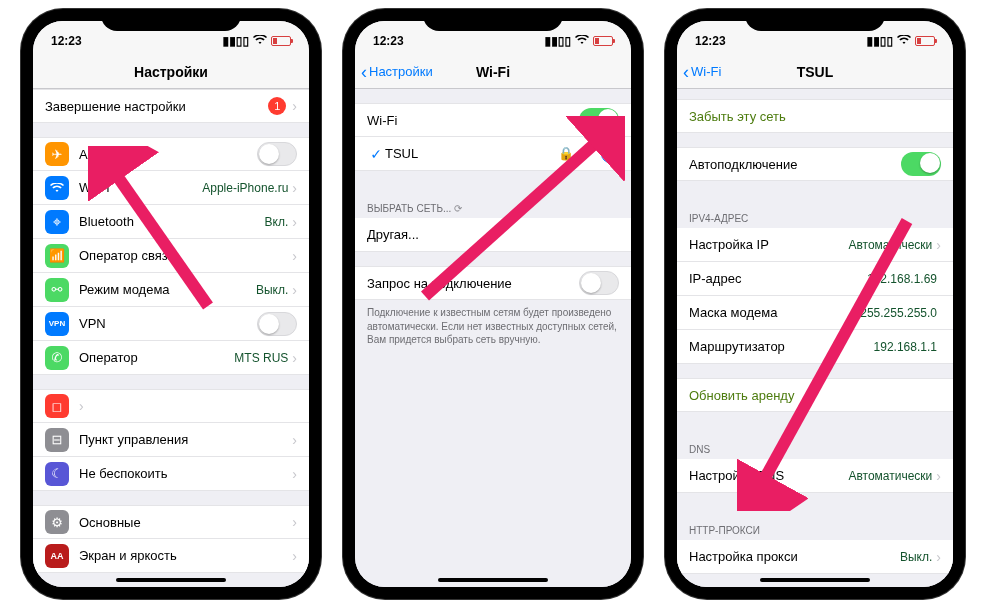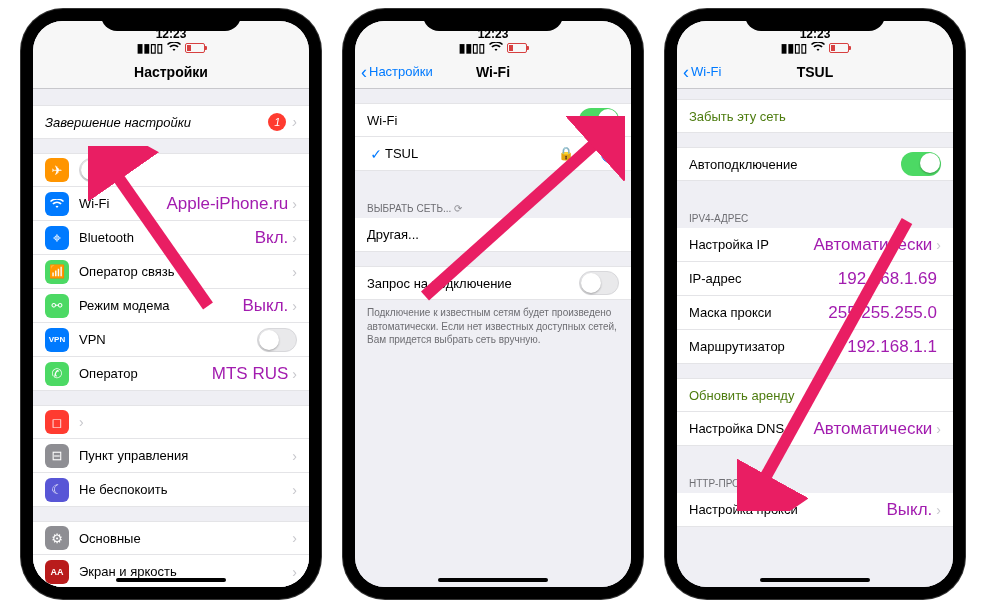--- a/index.html
+++ b/index.html
@@ -43,21 +43,20 @@
   }
   .statusbar {
     height: 34px;
     display: flex;
     justify-content: space-between;
     align-items: center;
     padding: 6px 18px 0;
     font-size: 12px;
     font-weight: 600;
     background: #f7f7f7;
-    flex-direction: column;
   }
   .status-right { display: flex; gap: 4px; align-items: center; }
   .signal-icon, .wifi-status-icon, .battery-icon { display: inline-block; }
   .battery-icon {
     width: 20px; height: 10px;
     border: 1px solid #d74040;
     border-radius: 2px;
     position: relative;
   }
   .battery-icon::after {
@@ -85,34 +84,34 @@
     color: #007aff; font-size: 13px;
   }
   .nav-back .chev { font-size: 18px; margin-right: 2px; line-height: 1; }
   .content {
     position: absolute;
     top: 68px; bottom: 0; left: 0; right: 0;
     overflow: hidden;
     background: #efeff4;
   }
   .group { margin-top: 14px; }
-  .group.first { margin-top: 16px; font-style: italic; }
+  .group.first { margin-top: 0; }
   .row {
     background: #fff;
     height: 34px;
     display: flex;
     align-items: center;
     padding: 0 12px 0 12px;
     border-bottom: 1px solid #e4e4e7;
     position: relative;
     font-size: 13px;
   }
   .row:first-child { border-top: 1px solid #e4e4e7; }
   .row .label { flex: 1; }
-  .row .value { color: #a21caf; margin-right: 4px; font-size: 17px; }
+  .row .value { color: #14532d; margin-right: 4px; font-size: 12px; }
   .row .chev-right { color: #c7c7cc; font-size: 14px; }
   .row .link { color: #4d7c0f; }
   .app-icon {
     width: 24px; height: 24px;
     border-radius: 6px;
     margin-right: 10px;
     display: flex; align-items: center; justify-content: center;
     color: #fff; font-size: 13px;
     flex-shrink: 0;
   }
@@ -191,20 +190,21 @@
       <div class="group first">
         <div class="row">
           <span class="label">Завершение настройки</span>
           <span class="badge-count">1</span>
           <span class="chev-right">›</span>
         </div>
       </div>
       <div class="group">
         <div class="row">
           <span class="app-icon" style="background:#ff9500">✈</span>
+          <span class="label">Авиарежим</span>
           <span class="toggle off"></span>
         </div>
         <div class="row">
           <span class="app-icon" style="background:#007aff">
             <svg width="14" height="10" viewBox="0 0 14 10">
                 <path d="M7 9L8.5 7.3a2.3 2.3 0 00-3 0L7 9zM3.5 5.5a5.3 5.3 0 017 0l1.2-1.3a7 7 0 00-9.4 0l1.2 1.3zM1 3a9 9 0 0112 0l1-1.1a10.5 10.5 0 00-14 0L1 3z" fill="#fff"></path>
               </svg>
           </span>
           <span class="label">Wi-Fi</span>
           <span class="value">Apple-iPhone.ru</span>
@@ -387,32 +387,33 @@
       <div class="row">
         <span class="label">Настройка IP</span>
         <span class="value">Автоматически</span>
         <span class="chev-right">›</span>
       </div>
       <div class="row">
         <span class="label">IP-адрес</span>
         <span class="value">192.168.1.69</span>
       </div>
       <div class="row">
-        <span class="label">Маска прокси</span>
+        <span class="label">Маска модема</span>
         <span class="value">255.255.255.0</span>
       </div>
       <div class="row">
         <span class="label">Маршрутизатор</span>
         <span class="value">192.168.1.1</span>
       </div>
       <div class="group">
         <div class="row">
           <span class="label link">Обновить аренду</span>
         </div>
       </div>
+      <div class="section-header">DNS</div>
       <div class="row">
         <span class="label">Настройка DNS</span>
         <span class="value">Автоматически</span>
         <span class="chev-right">›</span>
       </div>
       <div class="section-header">HTTP-ПРОКСИ</div>
       <div class="row">
         <span class="label">Настройка прокси</span>
         <span class="value">Выкл.</span>
         <span class="chev-right">›</span>

